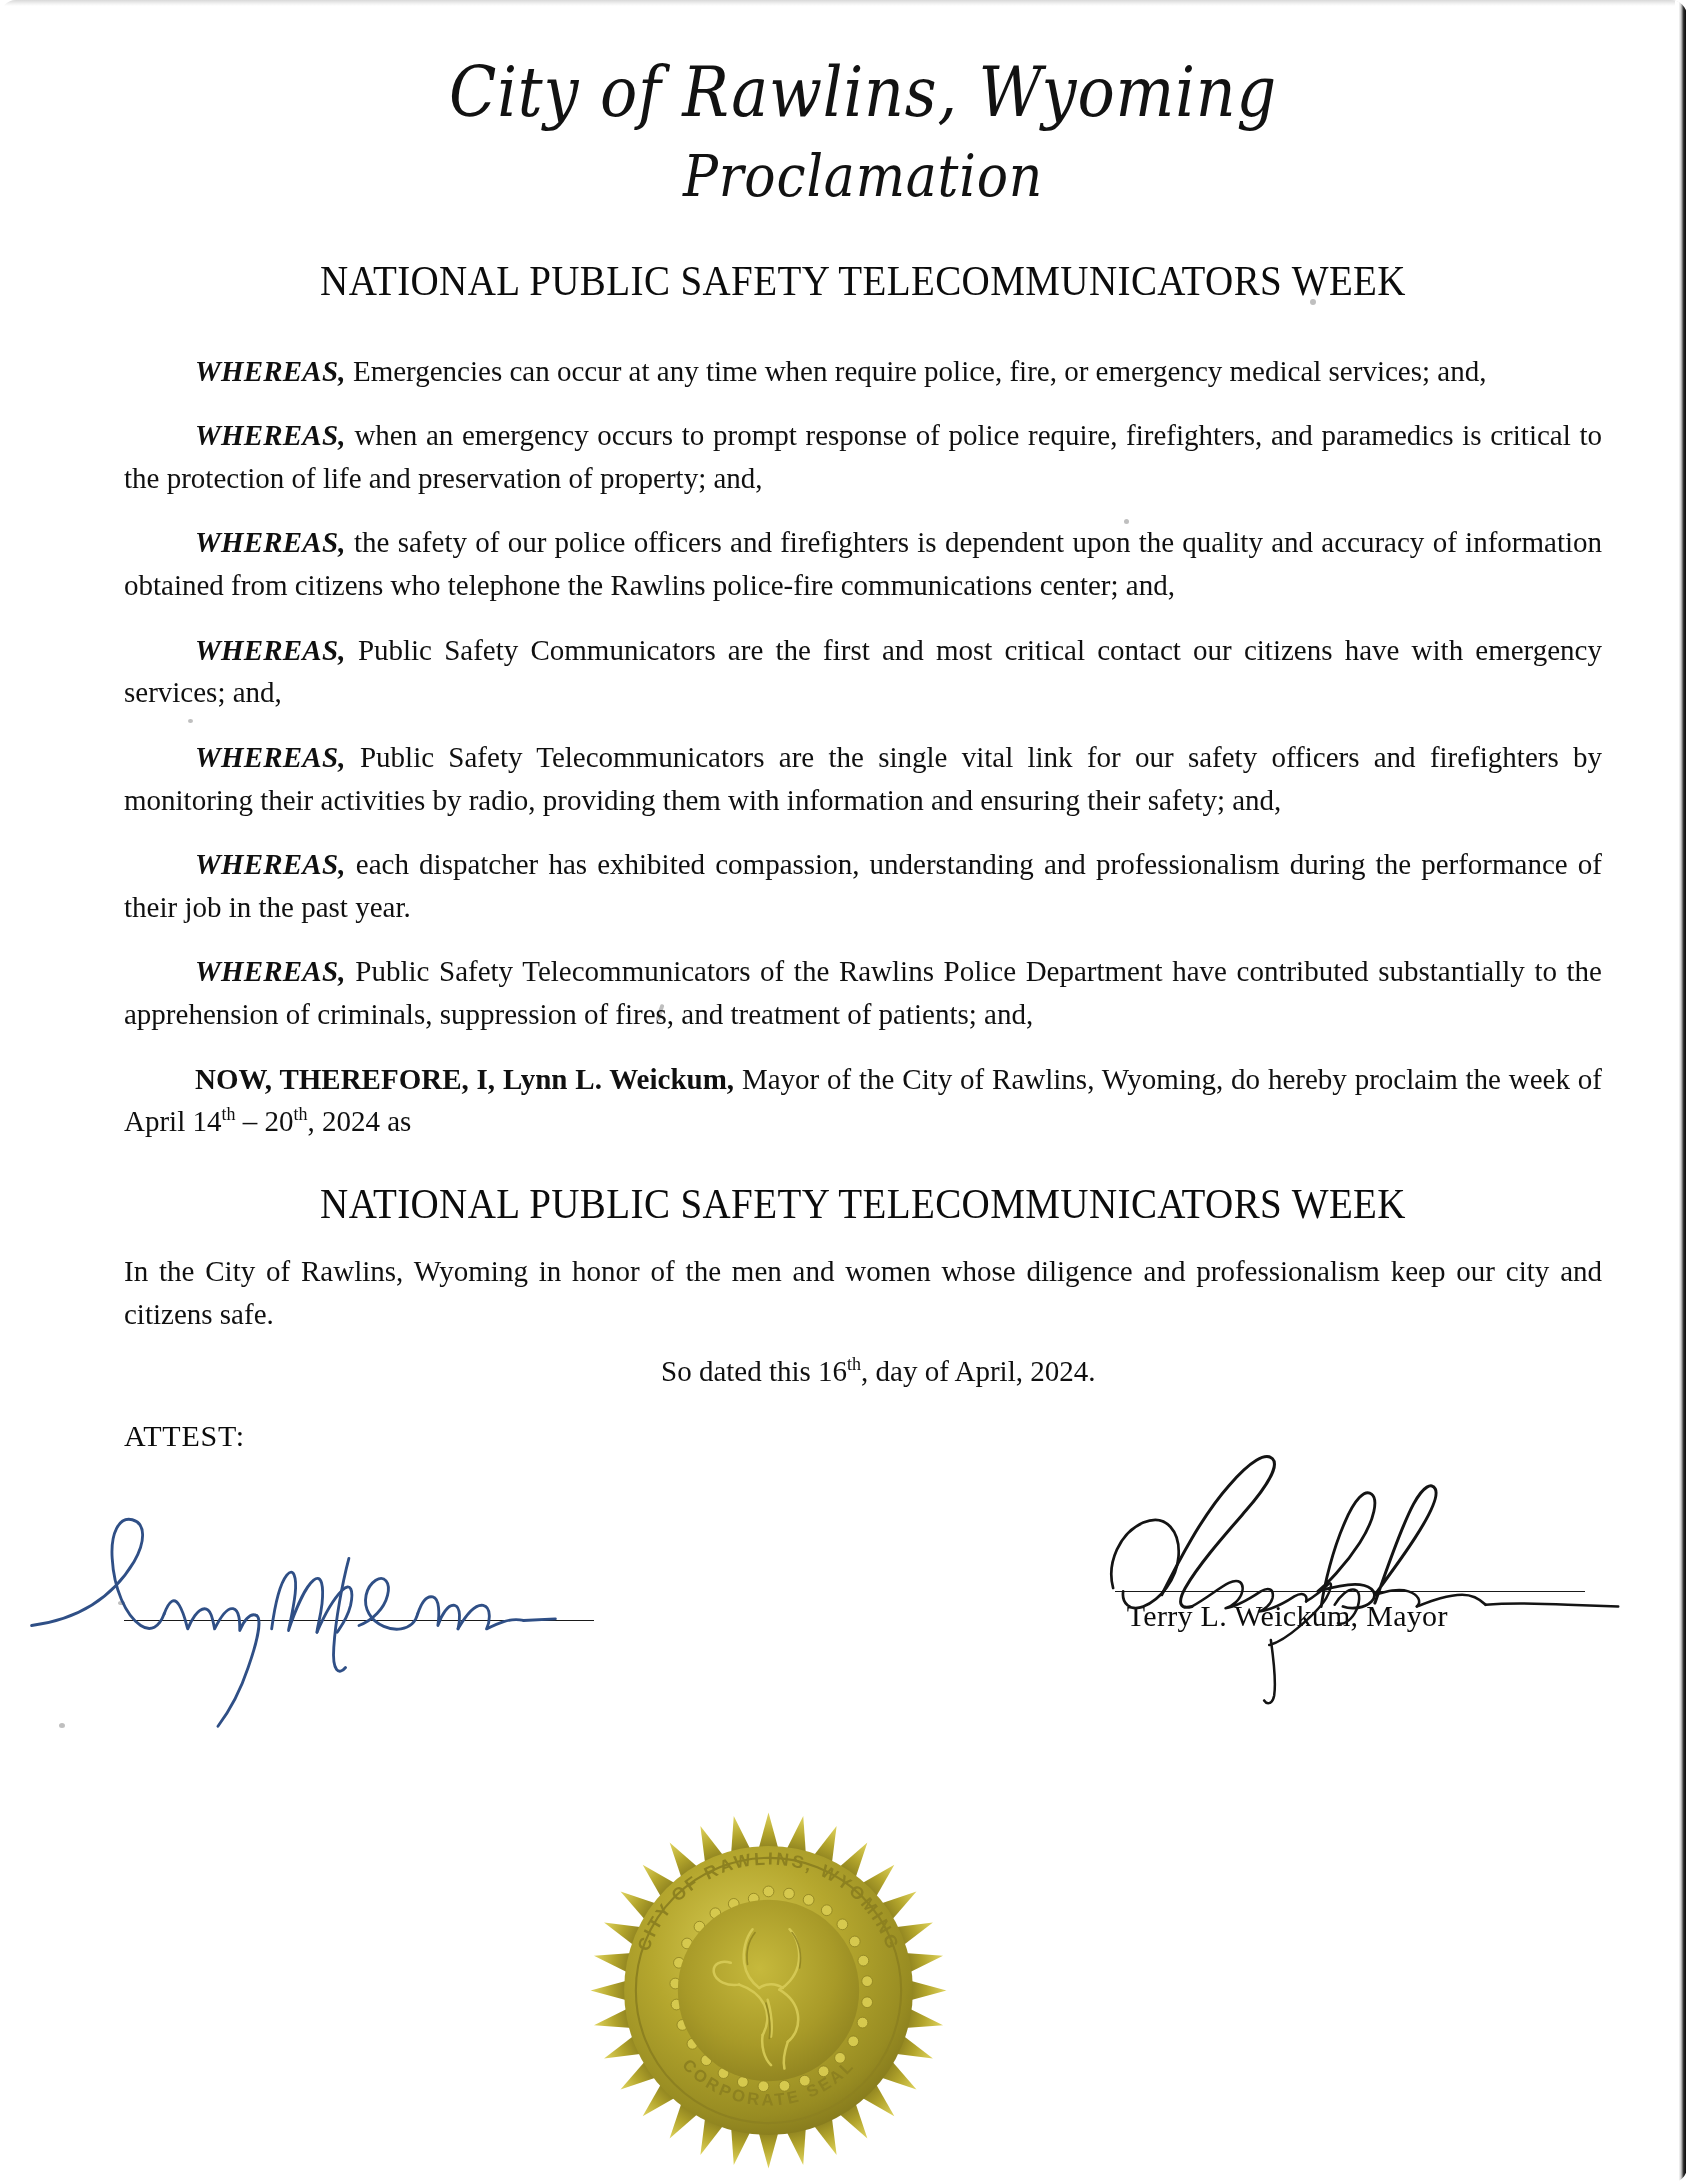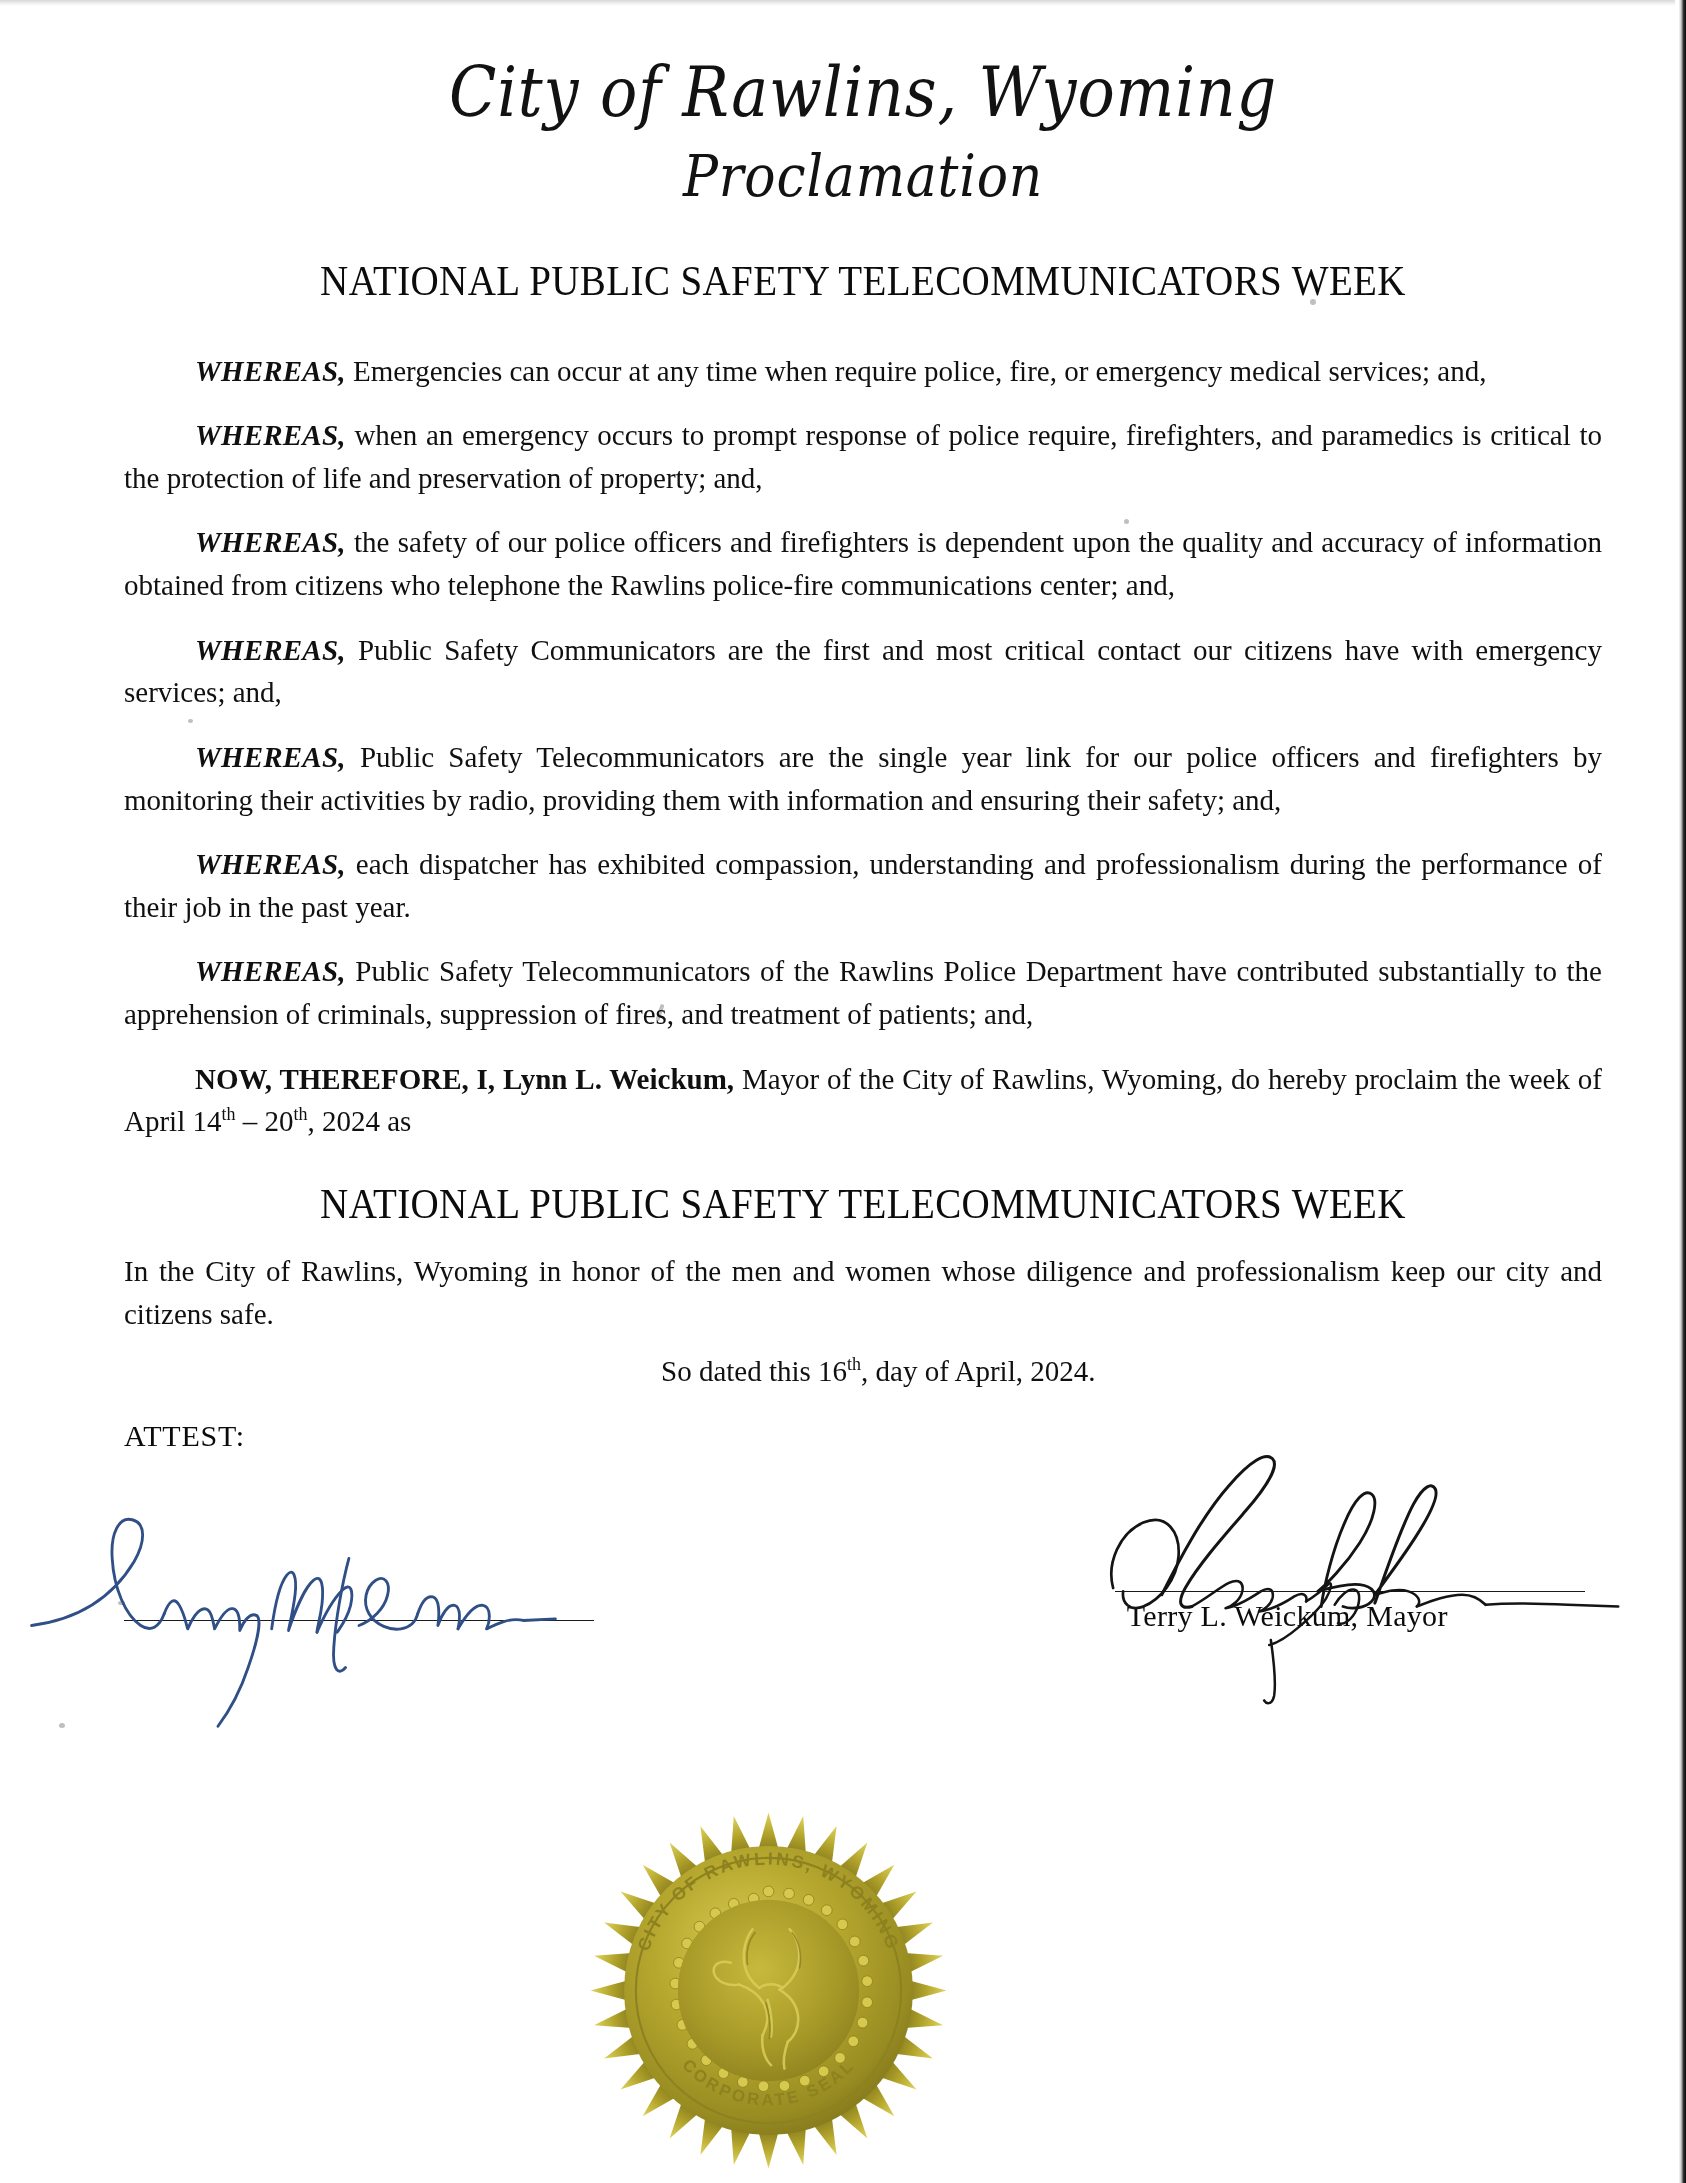--- a/index.html
+++ b/index.html
@@ -8,20 +8,21 @@
     background: #ffffff;
   }
   .page {
     position: relative;
     width: 1687px;
     height: 2183px;
     background: #ffffff;
     overflow: hidden;
     font-family: "Liberation Serif", "DejaVu Serif", serif;
     color: #0d0d0d;
+    border-radius: 16px;
   }
 
   
   .scan-edge-right {
     position: absolute;
     top: 0;
     right: 0;
     width: 11.8px;
     height: 2183px;
     background: linear-gradient(to right,
@@ -220,21 +221,21 @@
 
       <p class="para">
         <span class="lead">WHEREAS,</span><span> the safety of our police officers and firefighters is dependent upon the quality and accuracy of information obtained from citizens who telephone the Rawlins police-fire communications center; and,</span>
       </p>
 
       <p class="para">
         <span class="lead">WHEREAS,</span><span> Public Safety Communicators are the first and most critical contact our citizens have with emergency services; and,</span>
       </p>
 
       <p class="para">
-        <span class="lead">WHEREAS,</span><span> Public Safety Telecommunicators are the single year link for our police officers and firefighters by monitoring their activities by radio, providing them with information and ensuring their safety; and,</span>
+        <span class="lead">WHEREAS,</span><span> Public Safety Telecommunicators are the single vital link for our safety officers and firefighters by monitoring their activities by radio, providing them with information and ensuring their safety; and,</span>
       </p>
 
       <p class="para">
         <span class="lead">WHEREAS,</span><span> each dispatcher has exhibited compassion, understanding and professionalism during the performance of their job in the past year.</span>
       </p>
 
       <p class="para">
         <span class="lead">WHEREAS,</span><span> Public Safety Telecommunicators of the Rawlins Police Department have contributed substantially to the apprehension of criminals, suppression of fires, and treatment of patients; and,</span>
       </p>
 

